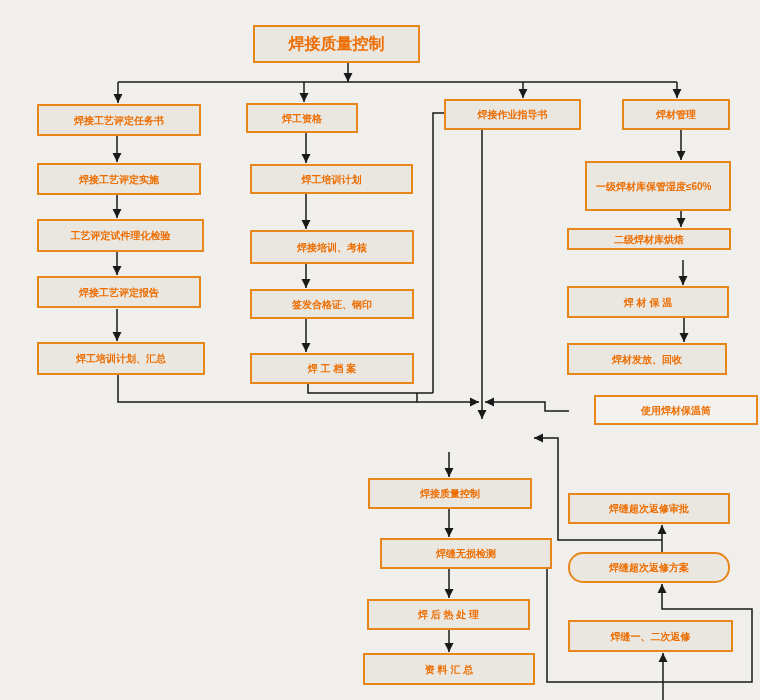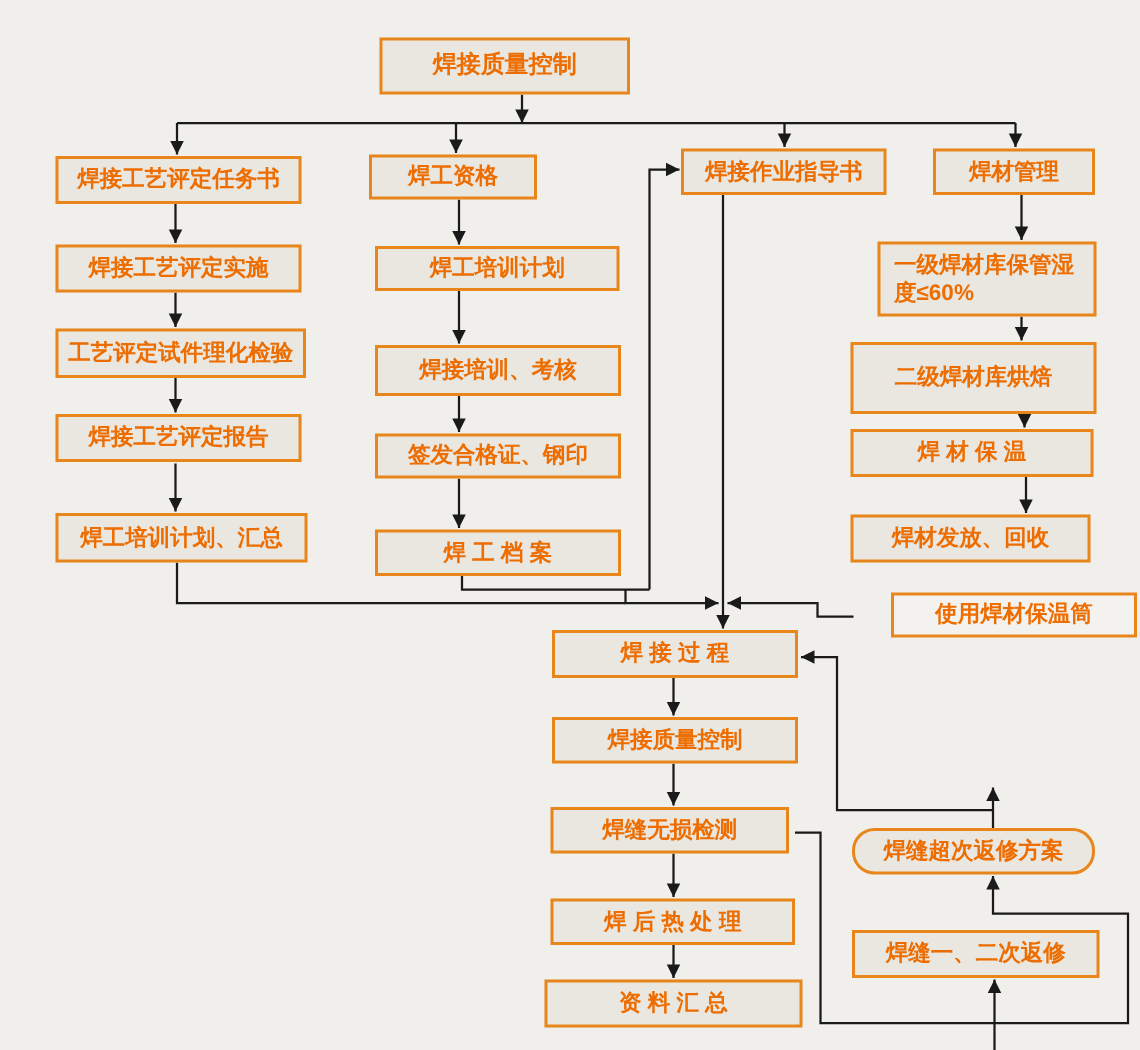--- a/index.html
+++ b/index.html
@@ -21,21 +21,21 @@
     position:absolute;left:0;top:0;width:760px;height:700px;
     z-index:2;
   }
   .node{
     position:absolute;
     box-sizing:border-box;
     border:2px solid var(--box-border,#e8861c);
     background:var(--box-fill,#eae7e1);
     color:var(--text,#ed6d00);
     font-weight:bold;
-    font-size:15px;
+    font-size:10px;
     display:flex;
     align-items:center;
     justify-content:center;
     text-align:center;
     line-height:1.3;
     white-space:pre-wrap;
   }
   .node.light{
     background:var(--box-fill-light,#f3f2ef);
   }
@@ -130,28 +130,28 @@
       <div class="node" style="left: 37px; top: 104px; width: 164px; height: 32px;">焊接工艺评定任务书</div>
       <div class="node" style="left: 37px; top: 163px; width: 164px; height: 32px;">焊接工艺评定实施</div>
       <div class="node" style="left: 37px; top: 219px; width: 167px; height: 33px;">工艺评定试件理化检验</div>
       <div class="node" style="left: 37px; top: 276px; width: 164px; height: 32px;">焊接工艺评定报告</div>
       <div class="node" style="left: 37px; top: 342px; width: 168px; height: 33px;">焊工培训计划、汇总</div>
       <div class="node" style="left: 246px; top: 103px; width: 112px; height: 30px;">焊工资格</div>
       <div class="node" style="left: 250px; top: 164px; width: 163px; height: 30px;">焊工培训计划</div>
       <div class="node" style="left: 250px; top: 230px; width: 164px; height: 34px;">焊接培训、考核</div>
       <div class="node" style="left: 250px; top: 289px; width: 164px; height: 30px;">签发合格证、钢印</div>
       <div class="node" style="left: 250px; top: 353px; width: 164px; height: 31px;">焊 工 档 案</div>
-      <div class="node" style="left: 454px; top: 99px; width: 137px; height: 31px;">焊接作业指导书</div>
+      <div class="node" style="left: 444px; top: 99px; width: 137px; height: 31px;">焊接作业指导书</div>
       <div class="node" style="left: 622px; top: 99px; width: 108px; height: 31px;">焊材管理</div>
       <div class="node multiline" style="left: 585px; top: 161px; width: 146px; height: 50px;">一级焊材库保管湿度≤60%</div>
-      <div class="node" style="left: 567px; top: 228px; width: 164px; height: 48px;">二级焊材库烘焙</div>
+      <div class="node" style="left: 567px; top: 228px; width: 164px; height: 22px;">二级焊材库烘焙</div>
       <div class="node" style="left: 567px; top: 286px; width: 162px; height: 32px;">焊 材 保 温</div>
       <div class="node" style="left: 567px; top: 343px; width: 160px; height: 32px;">焊材发放、回收</div>
       <div class="node light" style="left: 594px; top: 395px; width: 164px; height: 30px;">使用焊材保温筒</div>
-      <div class="node" style="left: 368px; top: 420px; width: 164px; height: 32px;">焊 接 过 程</div>
       <div class="node" style="left: 368px; top: 478px; width: 164px; height: 31px;">焊接质量控制</div>
-      <div class="node" style="left: 367px; top: 538px; width: 159px; height: 31px;">焊缝无损检测</div>
+      <div class="node" style="left: 380px; top: 538px; width: 172px; height: 31px;">焊缝无损检测</div>
       <div class="node" style="left: 367px; top: 599px; width: 163px; height: 31px;">焊 后 热 处 理</div>
       <div class="node" style="left: 363px; top: 653px; width: 172px; height: 32px;">资 料 汇 总</div>
+      <div class="node" style="left: 568px; top: 493px; width: 162px; height: 31px;">焊缝超次返修审批</div>
       <div class="node" style="left: 568px; top: 552px; width: 162px; height: 31px; border-radius: 15px;">焊缝超次返修方案</div>
       <div class="node" style="left: 568px; top: 620px; width: 165px; height: 32px;">焊缝一、二次返修</div>
     </div>
 </div>
 
 </body></html>

